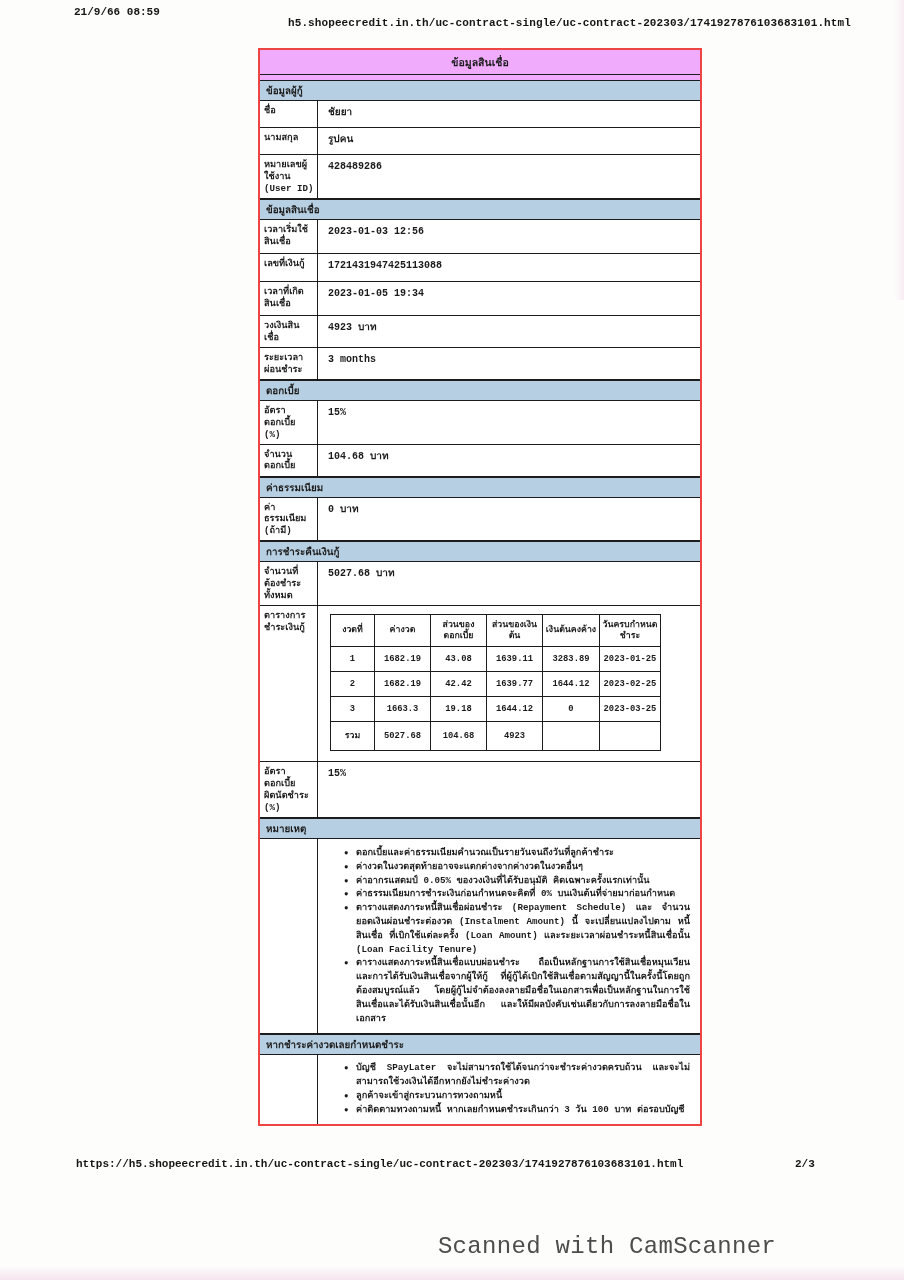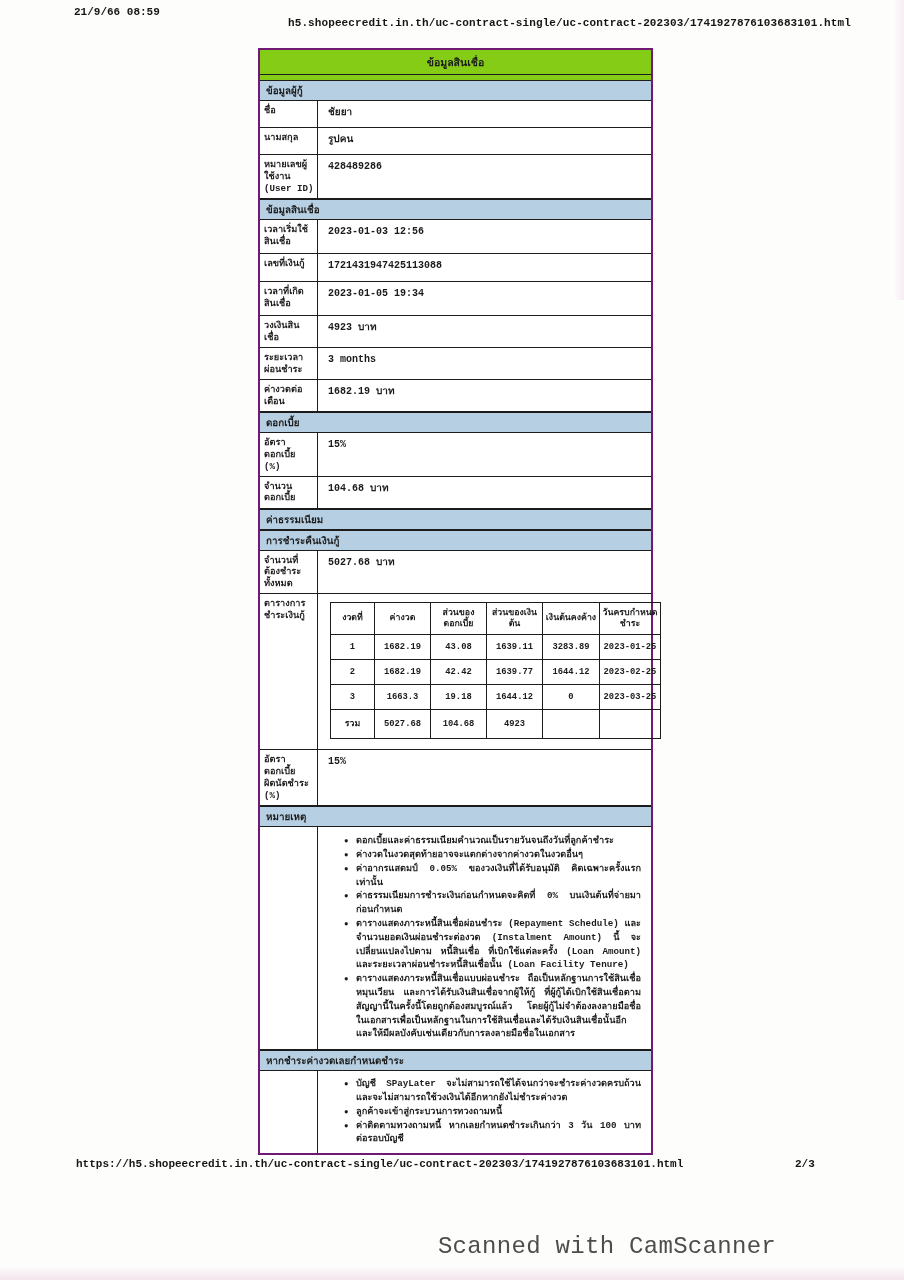--- a/index.html
+++ b/index.html
@@ -18,22 +18,22 @@
   .scan-tint-right {
     position:absolute; top:0; right:0; width:10px; height:300px;
     background:linear-gradient(to right, rgba(240,215,230,0), rgba(238,205,225,.35));
     pointer-events:none;
   }
   .print-header { position:absolute; top:6px; left:0; width:100%; font-size:11px; font-weight:700; color:#161616; }
   .print-date { position:absolute; left:74px; top:0; white-space:nowrap; }
   .print-url  { position:absolute; left:288px; top:11px; white-space:nowrap; letter-spacing:.1px; }
 
   .doc {
-    position:absolute; left:258px; top:48px; width:395px;
-    border:2px solid #701a75; background:#84cc16;
+    position:absolute; left:258px; top:48px; width:444px;
+    border:2px solid #ef4444; background:#f0abfc;
   }
   .title-row {
     min-height:25px; display:flex; align-items:center; justify-content:center;
     font-size:10.5px; font-weight:700; border-bottom:1.5px solid #1c1c1c;
     margin-bottom:5px;
   }
   .sec-hdr {
     min-height:20px; display:flex; align-items:center;
     background:#b7cfe2; font-size:9.8px; font-weight:700; padding:2px 6px;
     border-top:1.5px solid #1c1c1c; border-bottom:1.5px solid #1c1c1c;
@@ -116,36 +116,36 @@
     </div>
 
     <div class="row" style="min-height:26px">
       <div class="lbl">วงเงินสินเชื่อ</div>
       <div class="val">4923  บาท</div>
     </div>
     <div class="row" style="min-height:30px">
       <div class="lbl">ระยะเวลาผ่อนชำระ</div>
       <div class="val">3 months</div>
     </div>
-    <div class="row" style="min-height:32px">
-      <div class="lbl">ค่างวดต่อเดือน</div>
-      <div class="val">1682.19  บาท</div>
-    </div>
 
     <div class="sec-hdr">ดอกเบี้ย</div>
     <div class="row" style="min-height:30px">
       <div class="lbl">อัตราดอกเบี้ย (%)</div>
       <div class="val">15%</div>
     </div>
     <div class="row" style="min-height:32px">
       <div class="lbl">จำนวนดอกเบี้ย</div>
       <div class="val">104.68 บาท</div>
     </div>
 
     <div class="sec-hdr">ค่าธรรมเนียม</div>
+    <div class="row" style="min-height:32px">
+      <div class="lbl">ค่าธรรมเนียม (ถ้ามี)</div>
+      <div class="val">0  บาท</div>
+    </div>
 
     <div class="sec-hdr">การชำระคืนเงินกู้</div>
     <div class="row" style="min-height:32px">
       <div class="lbl">จำนวนที่ต้องชำระทั้งหมด</div>
       <div class="val">5027.68  บาท</div>
     </div>
     <div class="row">
       <div class="lbl">ตารางการชำระเงินกู้</div>
       <div class="val" style="padding:0">
         <table class="sched">

